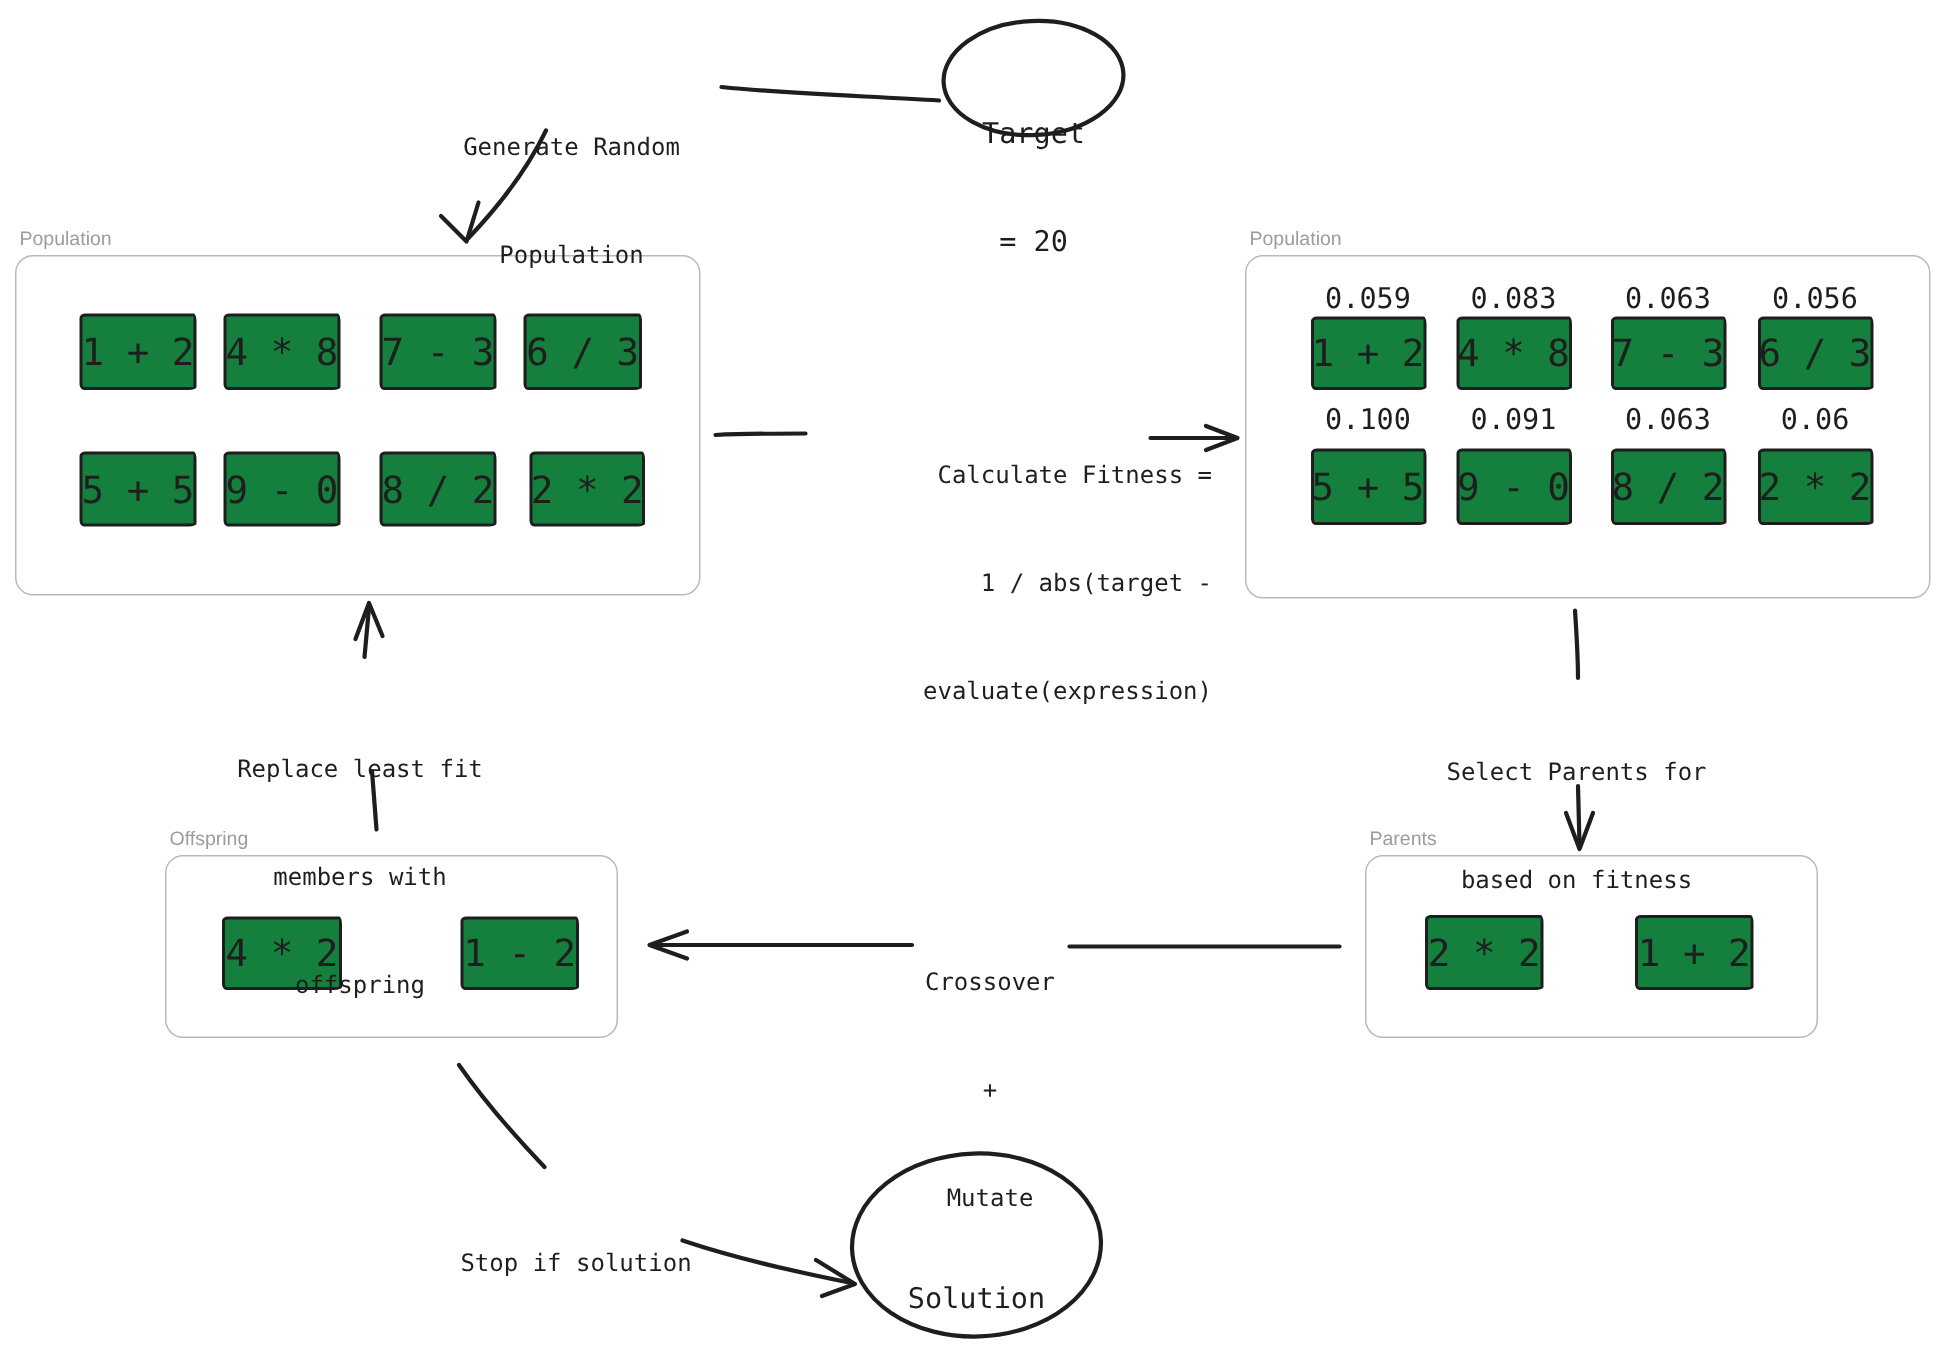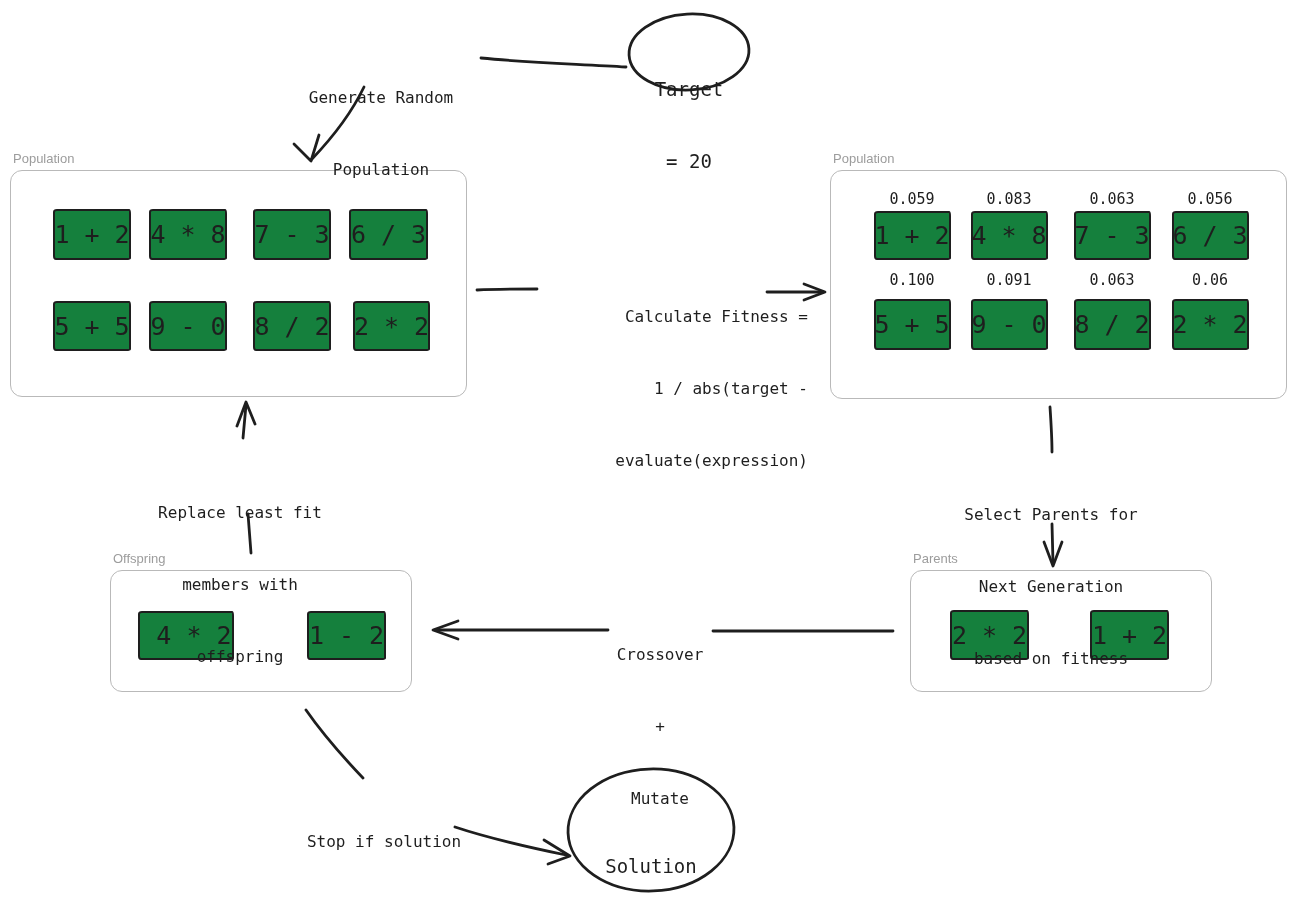--- a/index.html
+++ b/index.html
@@ -7,21 +7,21 @@
        font-family:"DejaVu Sans Mono","Liberation Mono",monospace;color:#1e1e1e;}
   .layer{position:absolute;left:0;top:0;width:1295px;height:900px;}
   svg.layer{z-index:1;pointer-events:none;}
   .frame{position:absolute;border:1.5px solid #b9b9b9;border-radius:12px;background:transparent;z-index:2;}
   .frame-label{position:absolute;top:-20px;left:2px;font-family:"Liberation Sans",sans-serif;
                font-size:13px;color:#9c9c9c;white-space:nowrap;}
   .expr-box{position:absolute;border:2.5px solid #1e1e1e;background:#15803d;display:flex;
             align-items:center;justify-content:center;font-size:25px;font-weight:500;
             border-radius:4px 2px 5px 3px / 3px 5px 2px 4px;white-space:pre;}
   .fit-cell{position:absolute;width:80px;text-align:center;}
-  .fitness{font-size:15px;font-weight:500;line-height:18px;}
+  .fitness{font-size:19px;font-weight:500;line-height:18px;}
   .fit-cell .expr-box{position:relative;margin:0 auto;width:73px;}
   .txt{position:absolute;text-align:center;font-size:16px;line-height:24px;font-weight:500;z-index:3;white-space:pre;}
   .txt.small{font-size:19px;}
   .tline{display:block;}
 </style>
 </head>
 <body>
 
 <svg class="layer" viewBox="0 0 1295 900" stroke="#1e1e1e" stroke-width="2.8" fill="none" stroke-linecap="round" stroke-linejoin="round">
   <g>
@@ -85,21 +85,20 @@
 </div>
 
 <div class="txt" style="left:488px;top:257px;width:320px;text-align:right;">
   <span class="tline">Calculate Fitness =</span>
   <span class="tline">1 / abs(target -</span>
   <span class="tline">evaluate(expression)</span>
 </div>
 
 <div class="txt" style="left:891px;top:455px;width:320px;">
   <span class="tline">Select Parents for</span>
-  <span class="tline">Next Generation</span>
   <span class="tline">based on fitness</span>
 </div>
 
 <div class="txt" style="left:540px;top:595px;width:240px;">
   <span class="tline">Crossover</span>
   <span class="tline">+</span>
   <span class="tline">Mutate</span>
 </div>
 
 <div class="txt" style="left:80px;top:453px;width:320px;">
@@ -169,15 +168,15 @@
 </div>
 
 <div class="frame" style="left:910px;top:570px;width:300px;height:120px;">
   <div class="frame-label">Parents</div>
   <div class="expr-box" style="left:39px;top:39px;width:75px;height:46px;">2 * 2</div>
   <div class="expr-box" style="left:179px;top:39px;width:75px;height:46px;">1 + 2</div>
 </div>
 
 <div class="frame" style="left:110px;top:570px;width:300px;height:120px;">
   <div class="frame-label">Offspring</div>
-  <div class="expr-box" style="left:27px;top:40px;width:76px;height:45px;padding-left:16px;">4 * 2</div>
+  <div class="expr-box" style="left:37px;top:40px;width:76px;height:45px;">4 * 2</div>
   <div class="expr-box" style="left:196px;top:40px;width:75px;height:45px;">1 - 2</div>
 </div>
 
 </body></html>

